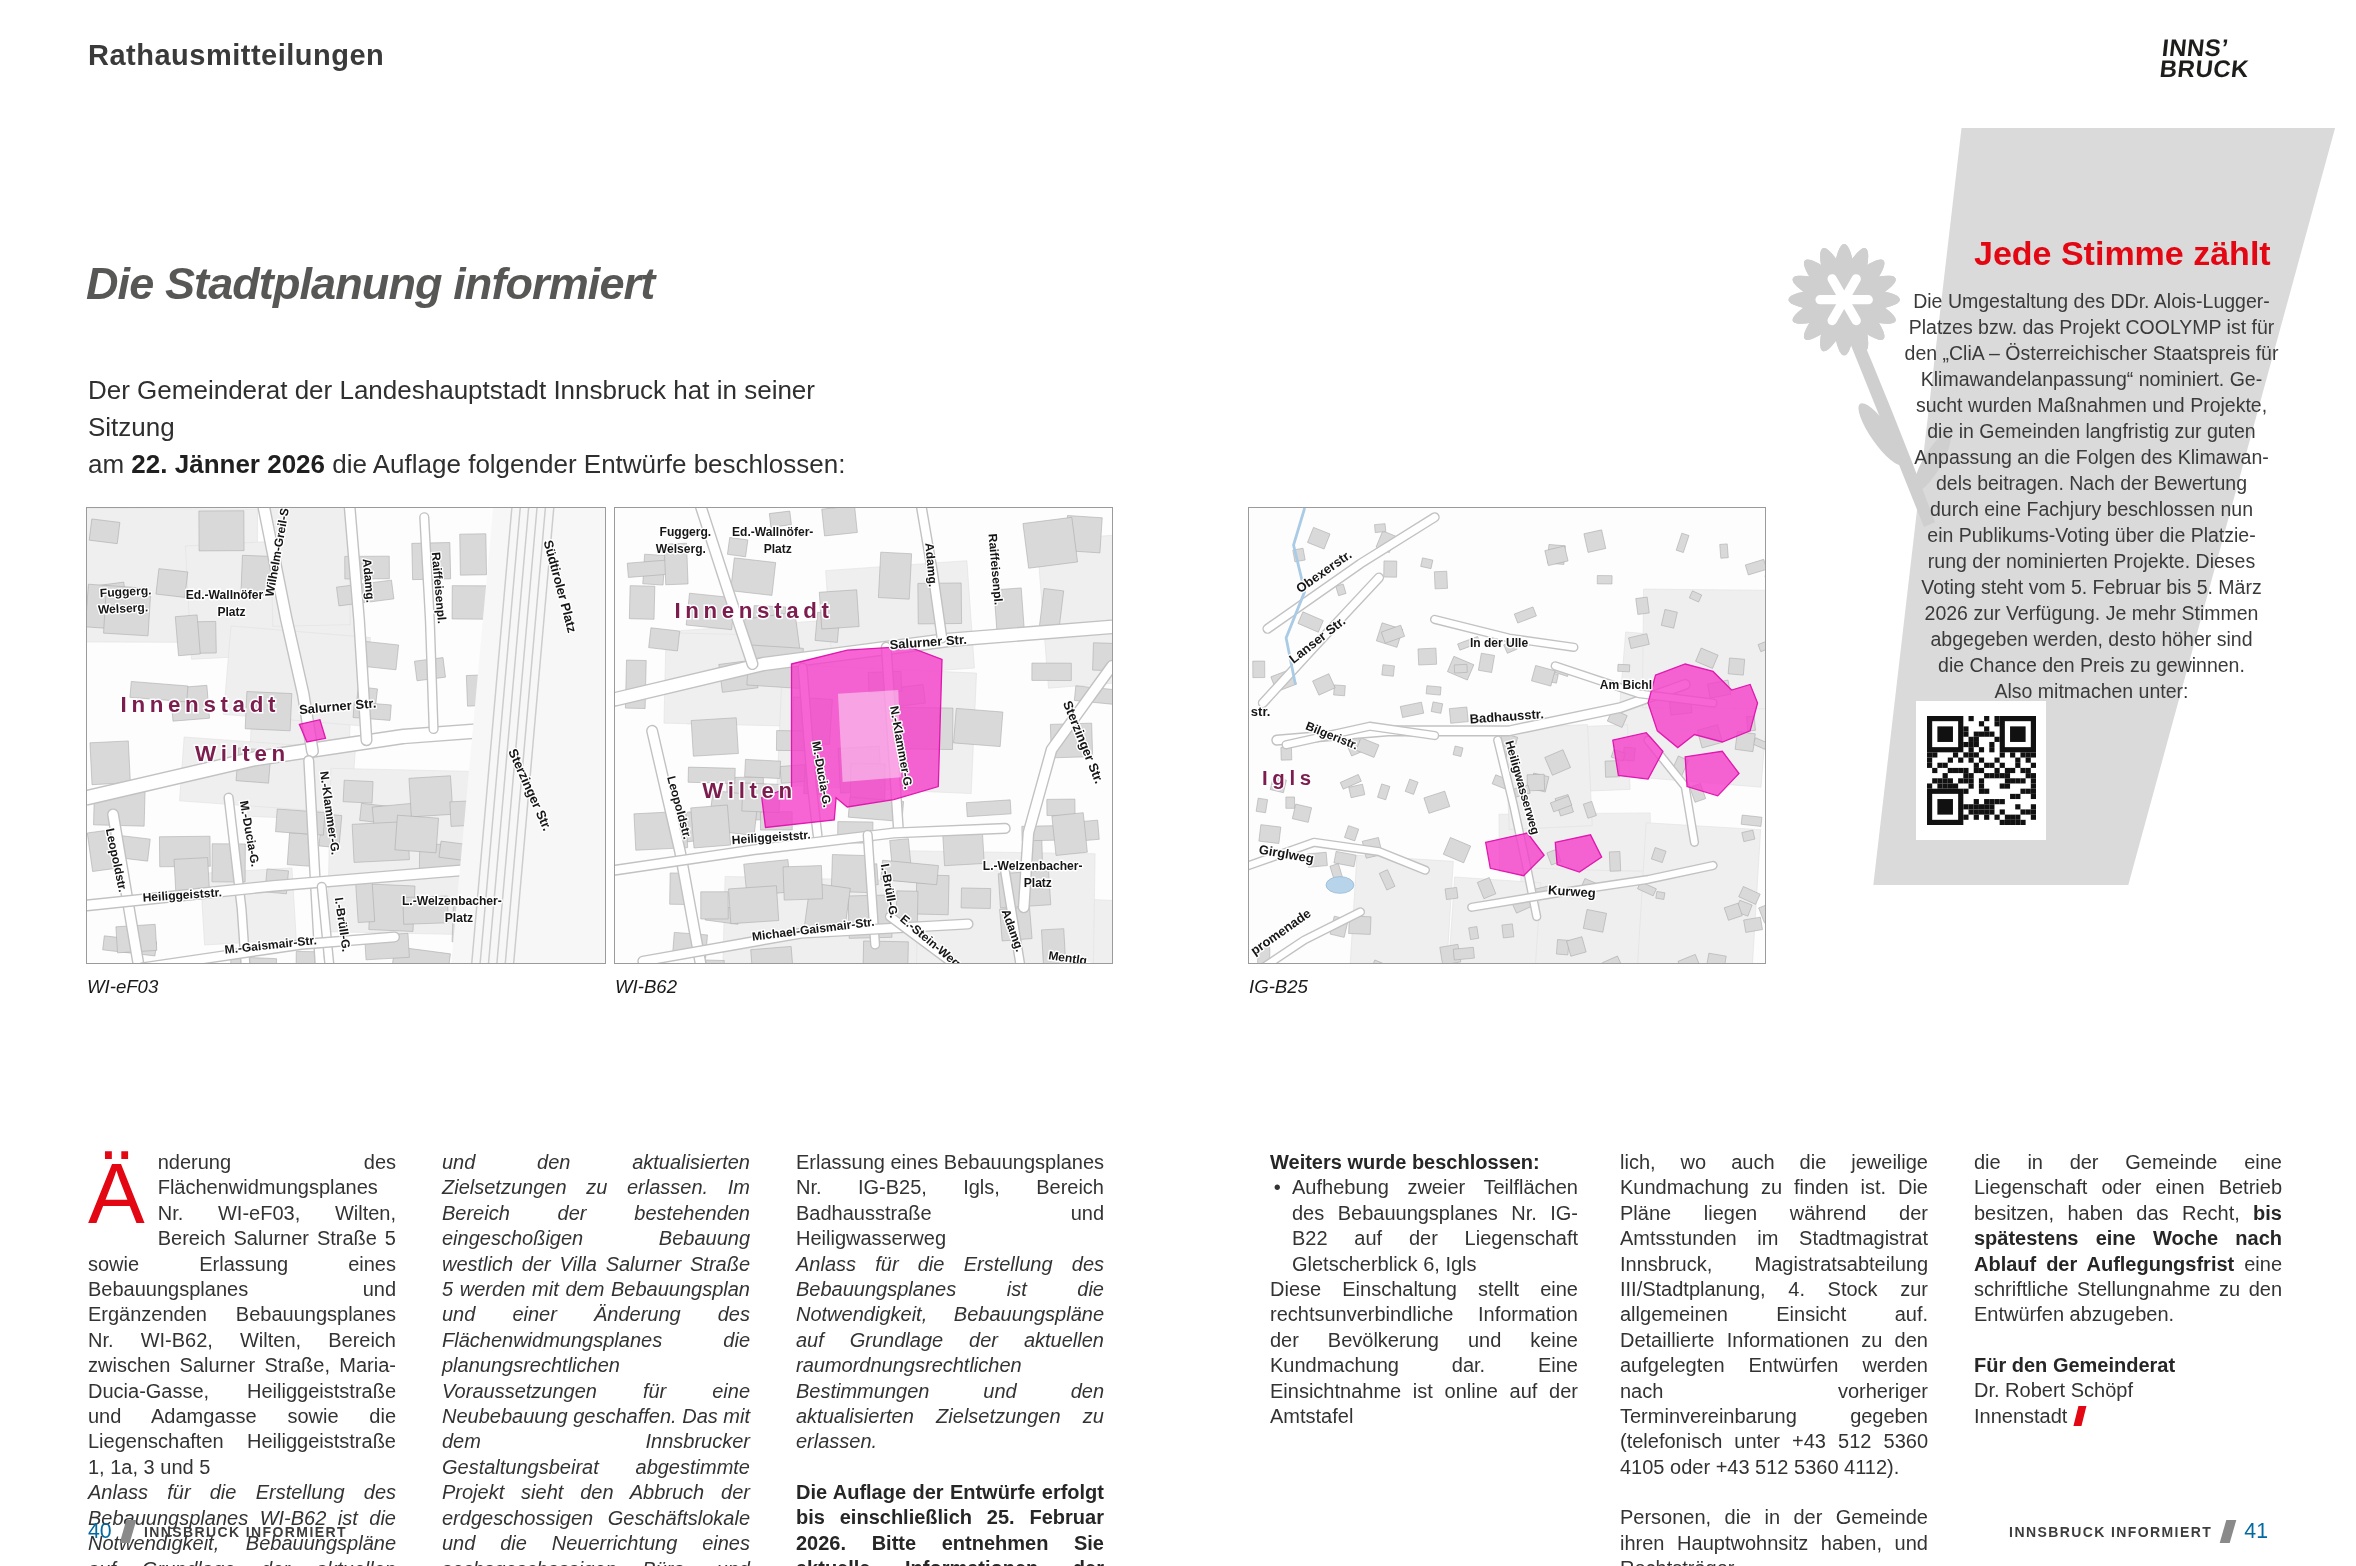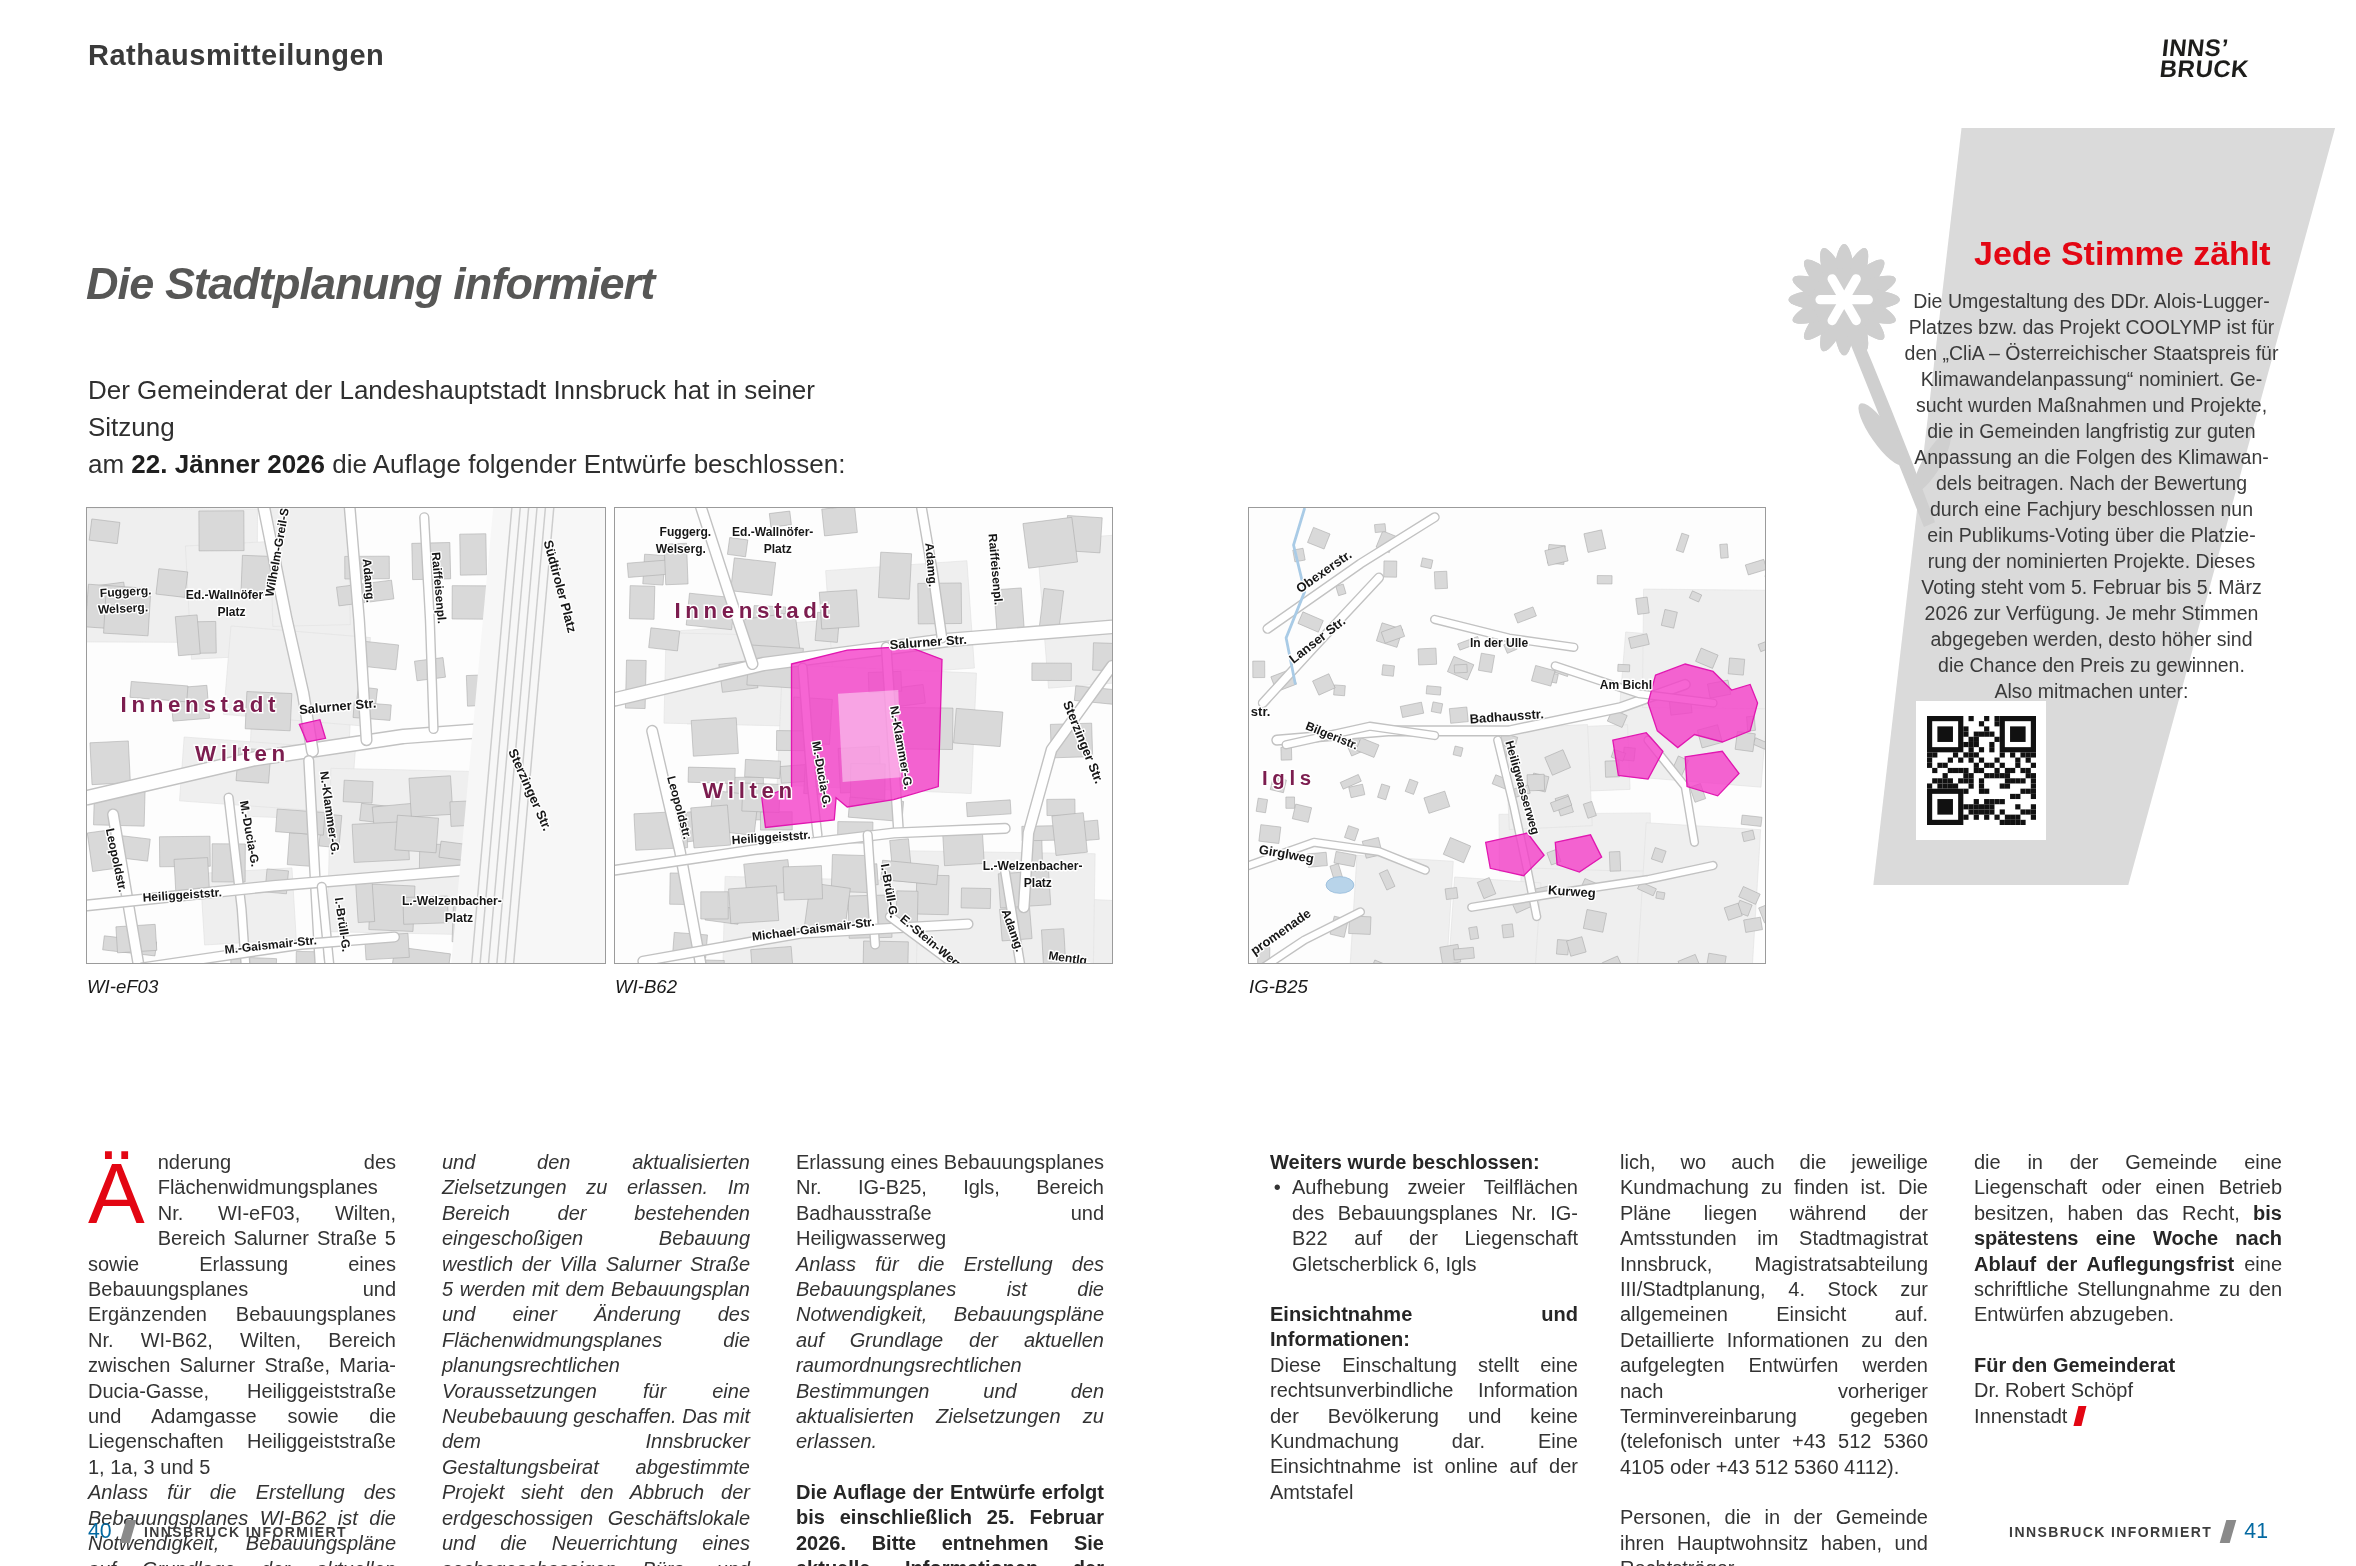--- a/index.html
+++ b/index.html
@@ -785,21 +785,20 @@
     <div class="col" style="left: 796px;">
       <p><span>Erlassung eines Bebauungsplanes Nr. IG-B25, Igls, Bereich Badhausstraße und Heiligwasserweg</span></p>
       <p><i>Anlass für die Erstellung des Bebauungsplanes ist die Notwendigkeit, Bebauungspläne auf Grundlage der aktuellen raumordnungsrechtlichen Bestimmungen und den aktualisierten Zielsetzungen zu erlassen.</i></p>
       <p class="gap"><b>Die Auflage der Entwürfe erfolgt bis einschließlich 25. Februar 2026. Bitte entnehmen Sie aktuelle Informationen der Online-Amtstafel.</b></p>
     </div>
     <div class="col" style="left: 1232px; margin-left: 38px;">
       <p><b>Weiters wurde beschlossen:</b></p>
       <ul>
         <li>Aufhebung zweier Teilflächen des Bebauungsplanes Nr. IG-B22 auf der Liegenschaft Gletscherblick 6, Igls</li>
       </ul>
-      <p class="gap"><b>Einsichtnahme und Informationen:</b></p>
       <p><span>Diese Einschaltung stellt eine rechtsunverbindliche Information der Bevölkerung und keine Kundmachung dar. Eine Einsichtnahme ist online auf der Amtstafel </span></p>
     </div>
     <div class="col" style="left: 1620px;">
       <p><span>lich, wo auch die jeweilige Kundmachung zu finden ist. Die Pläne liegen während der Amtsstunden im Stadtmagistrat Innsbruck, Magistratsabteilung III/Stadtplanung, 4. Stock zur allgemeinen Einsicht auf. Detaillierte Informationen zu den aufgelegten Entwürfen werden nach vorheriger Terminvereinbarung gegeben (telefonisch unter +43 512  5360 4105 oder +43 512 5360 4112).</span></p>
       <p class="gap"><span>Personen, die in der Gemeinde ihren Hauptwohnsitz haben, und Rechtsträger,</span></p>
     </div>
     <div class="col" style="left: 1974px;">
       <p><span>die in der Gemeinde eine Liegenschaft oder einen Betrieb besitzen, haben das Recht, </span><b>bis spätestens eine Woche nach Ablauf der Auflegungsfrist</b><span> eine schriftliche Stellungnahme zu den Entwürfen abzugeben.</span></p>
       <p class="gap"><b>Für den Gemeinderat</b></p>
       <p class="sig"><span>Dr. Robert Schöpf</span></p>

